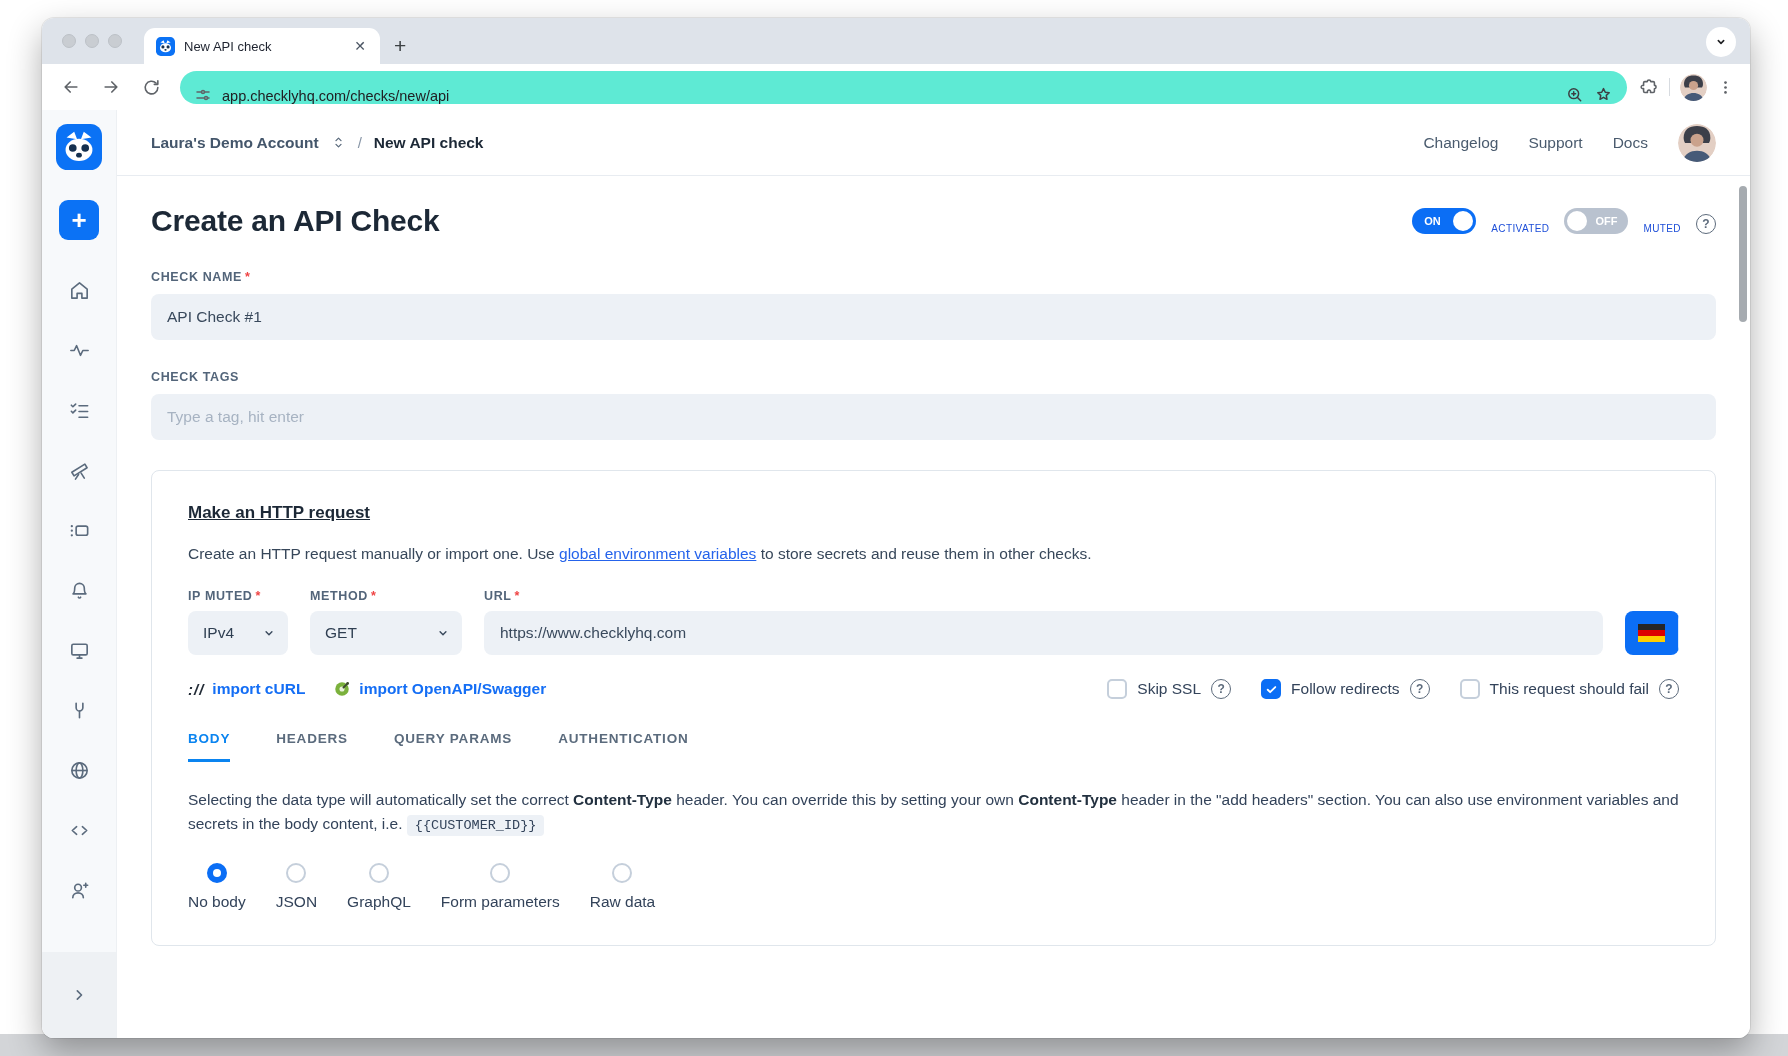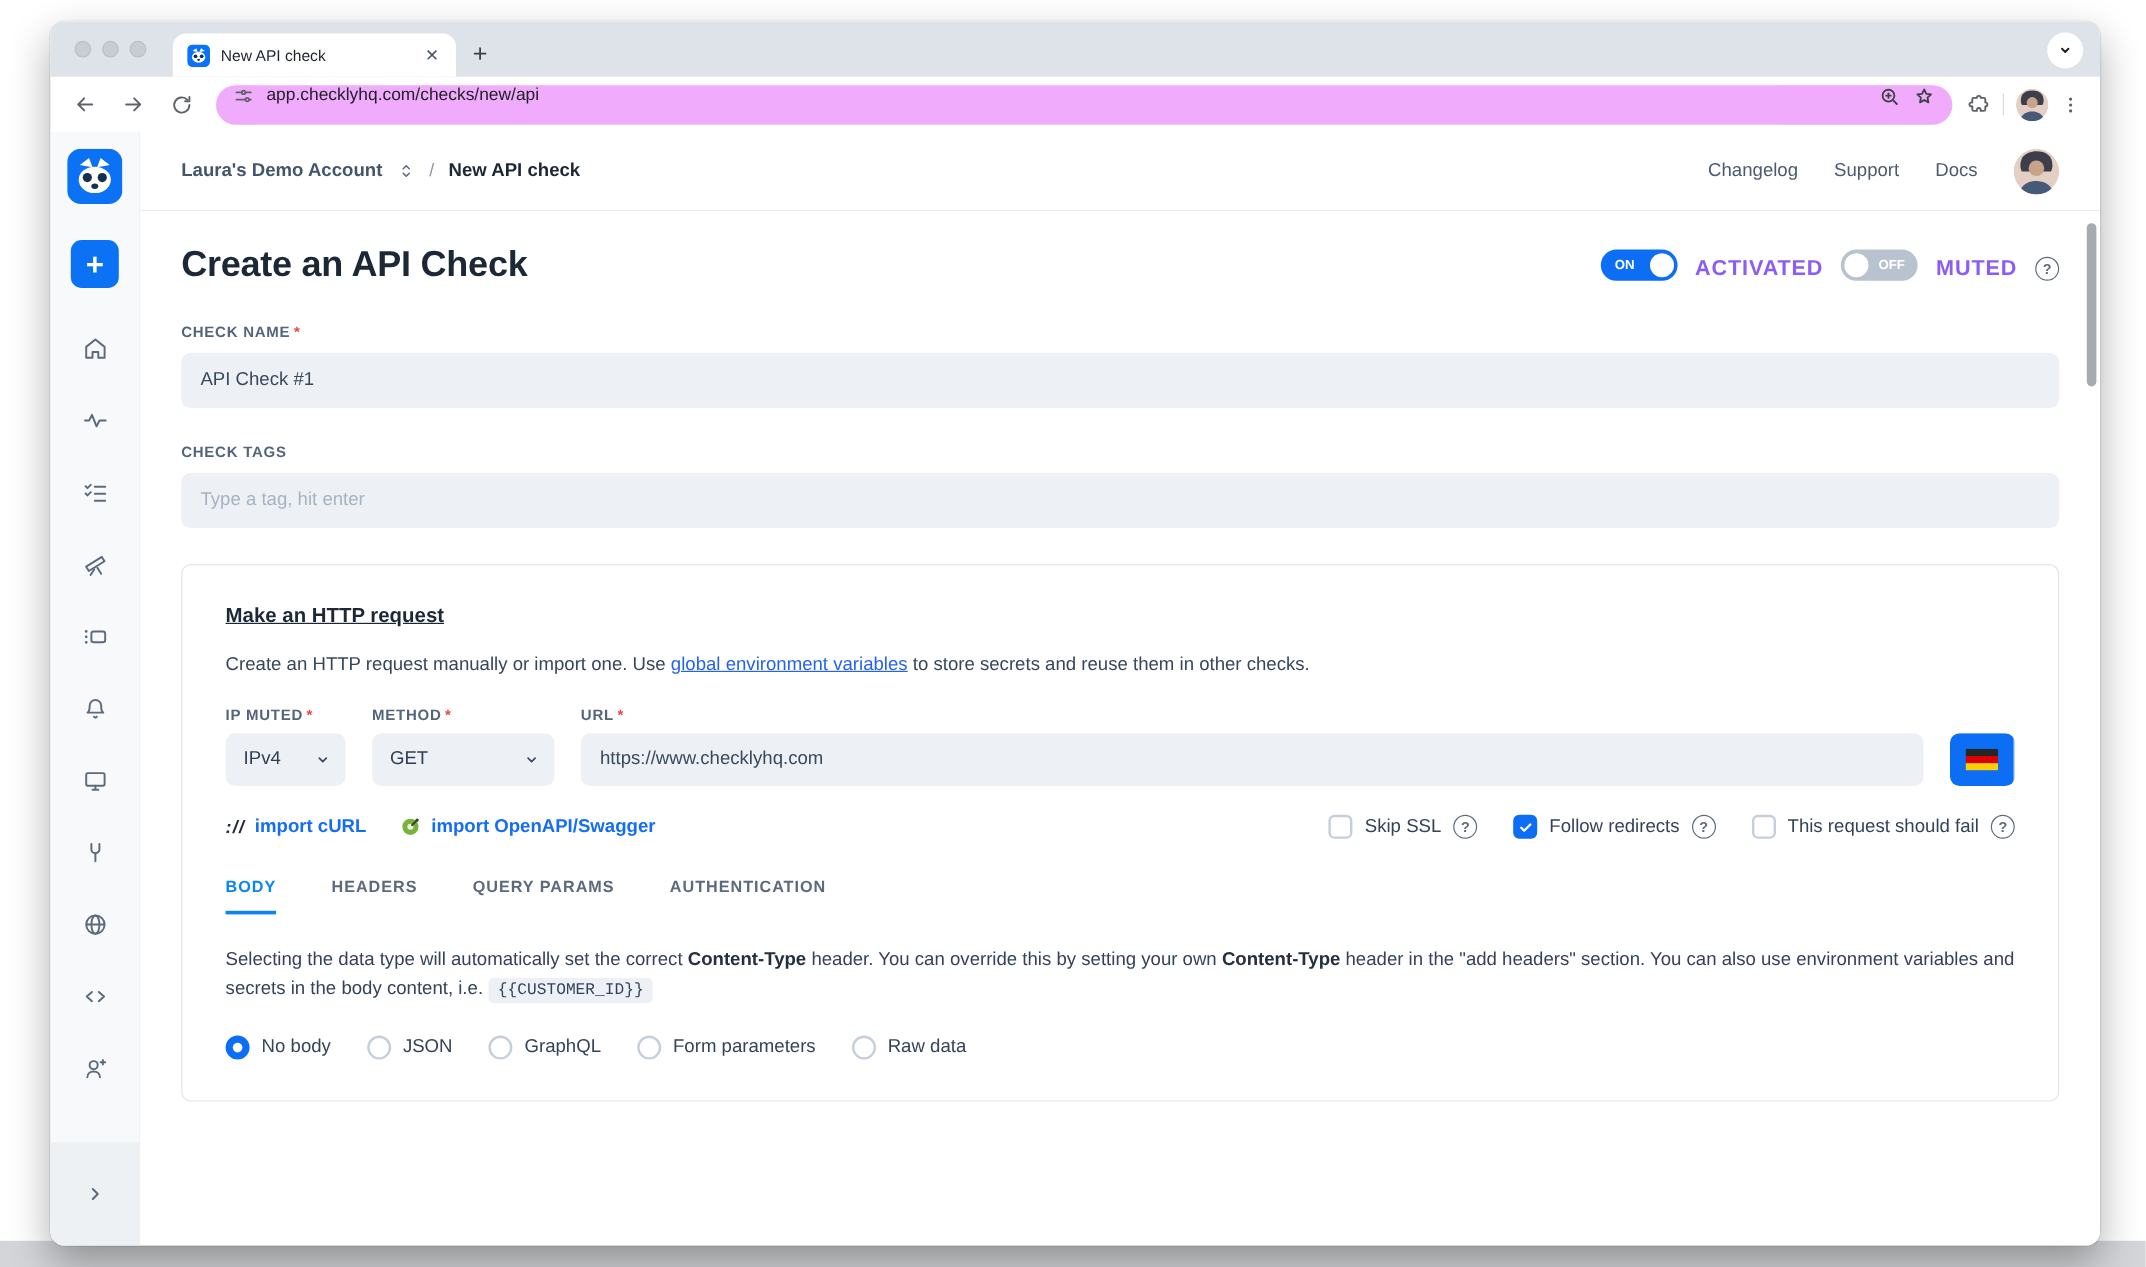--- a/index.html
+++ b/index.html
@@ -17,22 +17,22 @@
   .light { width:14px; height:14px; border-radius:50%; background:#c9cdd2; border:1px solid #bcc1c7; }
   .tab { width:236px; height:36px; background:#fff; border-radius:11px 11px 0 0;
     display:flex; align-items:center; gap:9px; padding:0 10px 0 12px; margin-left:8px; }
   .tab-title { font-size:13px; color:#1f2430; flex:1; white-space:nowrap; overflow:hidden; }
   .tab-close { color:#4b5563; font-size:14px; line-height:1; padding:2px 4px; border-radius:4px; }
   .newtab-btn { font-size:21px; color:#3c4043; padding:0 14px 6px 14px; }
   .tabsearch { position:absolute; right:14px; top:9px; width:30px; height:30px; border-radius:50%;
     background:#fff; display:flex; align-items:center; justify-content:center; }
   .urlbar { height:46px; background:#fff; display:flex; align-items:center; gap:6px; padding:0 12px; }
   .nav-ic { width:34px; height:34px; display:flex; align-items:center; justify-content:center; border-radius:50%; }
-  .omnibox { flex:1; height:33px; background:#f0abfc; border-radius:17px; display:flex;
-    align-items:flex-start; gap:10px; padding:0 14px; margin:0 6px; }
+  .omnibox { flex:1; height:33px; background:#5eead4; border-radius:17px; display:flex;
+    align-items:flex-end; gap:10px; padding:0 14px; margin:0 6px; }
   .omni-url { flex:1; font-size:14.5px; color:#202124; }
   .chrome-right { display:flex; align-items:center; gap:10px; padding-right:4px; }
   .vsep { width:1px; height:18px; background:#d7dbe0; }
   .chrome-avatar, .hdr-avatar { border-radius:50%; overflow:hidden; display:block; }
 
   
   .app { display:flex; height:928px; position:relative; }
   .sidebar { width:75px; background:#f7f9fb; border-right:1px solid #edf0f3;
     display:flex; flex-direction:column; align-items:center; padding-top:14px; position:relative; }
   .logo-btn { margin-bottom:30px; }
@@ -61,21 +61,21 @@
   h1 { font-size:30px; font-weight:bold; color:#1c2836; letter-spacing:-0.2px; }
   .toggles { display:flex; align-items:flex-end; gap:15px; }
   .pill { width:64px; height:26px; border-radius:13px; position:relative; display:flex; align-items:center; }
   .pill-on { background:#0b6ef5; }
   .pill-on .pill-txt { color:#fff; font-size:11px; font-weight:bold; margin-left:12px; }
   .pill-on .knob { position:absolute; right:3px; }
   .pill-off { background:#b9c2cf; justify-content:flex-end; }
   .pill-off .pill-txt { color:#fff; font-size:11px; font-weight:bold; margin-right:11px; }
   .pill-off .knob { position:absolute; left:3px; }
   .knob { width:20px; height:20px; border-radius:50%; background:#fff; }
-  .tg-label { font-size:18px; font-weight:bold; color:#8b5cf6; letter-spacing:.04em; }
+  .tg-label { font-size:10px; font-weight:normal; color:#1d4ed8; letter-spacing:.04em; }
   .help { width:20px; height:20px; border-radius:50%; border:1.6px solid #5d6b7c; color:#5d6b7c;
     font-size:12px; font-weight:bold; display:inline-flex; align-items:center; justify-content:center; flex:none; }
 
   .fgroup { margin-bottom:30px; }
   .flabel { font-size:12.5px; font-weight:bold; color:#53657a; letter-spacing:.05em; margin-bottom:10px; display:block; }
   .req { color:#ef4444; margin-left:3px; }
   .tinput { width:100%; height:46px; border:none; border-radius:8px; background:#edf1f6;
     font-size:15.5px; color:#39495c; padding:0 16px; font-family:Liberation Sans, sans-serif; outline:none; }
   .tinput::placeholder { color:#a7b3c2; }
 
@@ -115,21 +115,21 @@
   .rtab { font-size:13.5px; font-weight:bold; letter-spacing:.06em; color:#5b6b7d;
     padding-bottom:13px; border-bottom:3px solid transparent; }
   .rtab.active { color:#0a84f0; border-bottom-color:#0a84f0;text-align:center; }
 
   .body-help { font-size:15.5px; color:#33435a; line-height:1.55; margin-top:26px; max-width:1500px; }
   .body-help b { color:#22303f; }
   .codechip { font-family:"Liberation Mono","DejaVu Sans Mono",monospace; font-size:13.5px;
     background:#edf1f6; border-radius:4px; padding:3px 8px; color:#33435a; }
 
   .radios { display:flex; align-items:center; gap:30px; margin-top:26px; }
-  .radio-item { display:flex; align-items:center; gap:10px; }
+  .radio-item { display:flex; align-items:center; gap:10px;flex-direction:column; }
   .rdot { width:20px; height:20px; border-radius:50%; border:2px solid #c5cfdb; background:#fff; flex:none;
     display:flex; align-items:center; justify-content:center; }
   .rdot.selected { background:#0b6ef5; border-color:#0b6ef5; }
   .rdot.selected::after { content:""; width:8px; height:8px; border-radius:50%; background:#fff; }
   .radio-lbl { font-size:15.5px; color:#33435a; }
 
   svg { display:block; }
 </style>
 </head>
 <body>

